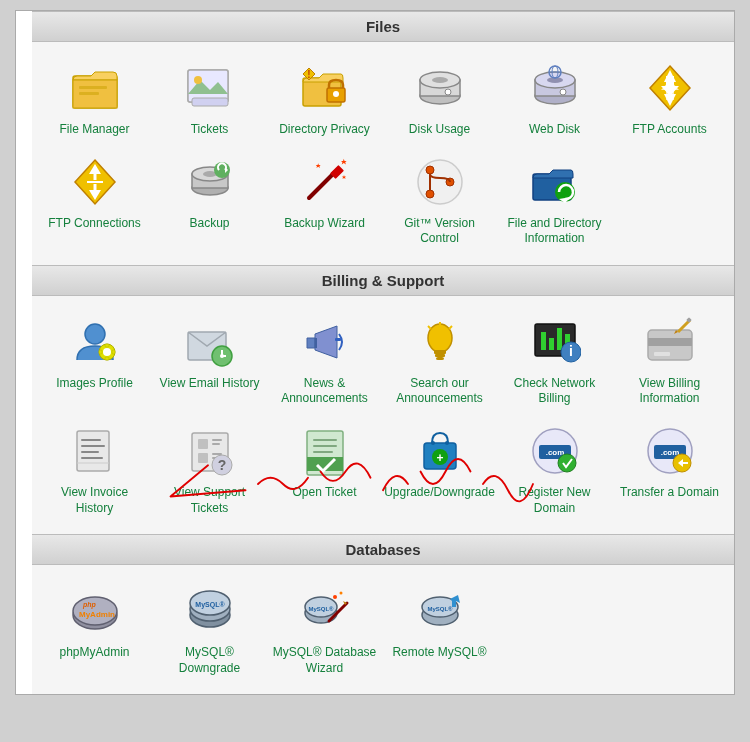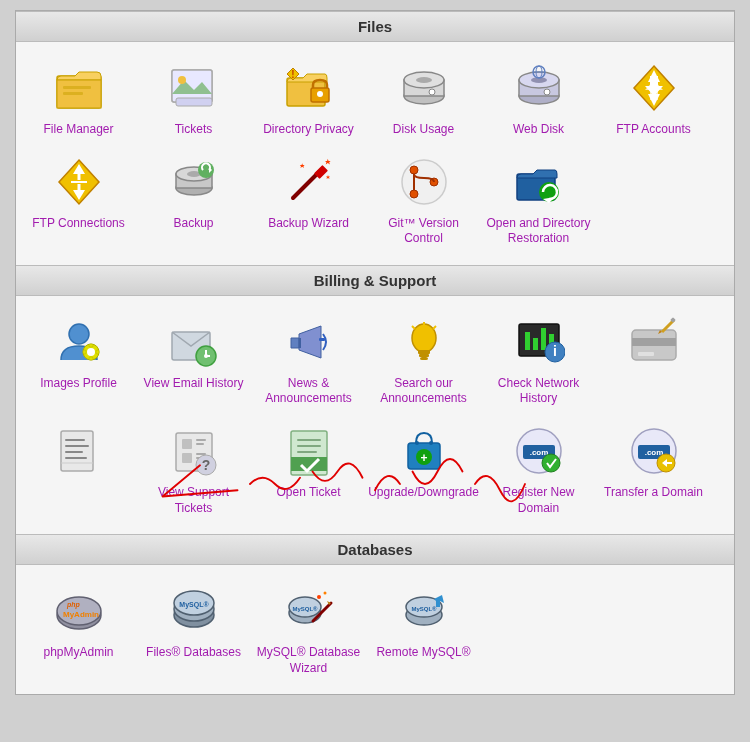--- a/index.html
+++ b/index.html
@@ -12,20 +12,21 @@
       padding: 10px;
       min-height: 742px;
     }
     .main-container {
       width: 720px;
       background: #fff;
       border: 1px solid #aaa;
     }
     .section {
       margin-bottom: 0;
+      margin-left: 16px;
     }
     .section-header {
       background: linear-gradient(to bottom, #e8e8e8, #d0d0d0);
       border-top: 1px solid #bbb;
       border-bottom: 1px solid #bbb;
       text-align: center;
       font-size: 15px;
       font-weight: bold;
       color: #333;
       padding: 6px 0;
@@ -49,21 +50,21 @@
     .icon-img {
       width: 56px;
       height: 56px;
       display: flex;
       align-items: center;
       justify-content: center;
       margin-bottom: 6px;
     }
     .icon-label {
       font-size: 12px;
-      color: #a21caf;
+      color: #15803d;
       line-height: 1.3;
       text-align: center;
     }
     
     svg { display: block; }
 
     .annotation-overlay {
       position: relative;
     }
     .handwriting {
@@ -241,21 +242,21 @@
           <svg width="52" height="52" viewBox="0 0 52 52">
 
             <rect x="4" y="18" width="38" height="26" rx="2" fill="#2060a0" stroke="#104080" stroke-width="1.5"></rect>
             <path d="M4 22 Q4 18 8 18 L20 18 L24 14 L42 14 Q44 14 44 18 L44 22 Z" fill="#3070b0" stroke="#104080" stroke-width="1"></path>
 
             <circle cx="36" cy="36" r="10" fill="#10a010"></circle>
             <path d="M30 36 A7 7 0 1 1 36 43" fill="none" stroke="white" stroke-width="2.5"></path>
             <polygon points="36,47 30,43 42,41" fill="white"></polygon>
           </svg>
         </div>
-        <span class="icon-label">Open and Directory Restoration</span>
+        <span class="icon-label">File and Directory Information</span>
       </div>
 
     </div>
   </div>
 
   <div class="section">
     <div class="section-header">Billing &amp; Support</div>
     <div class="section-body annotation-overlay">
 
       <div class="icon-item">
@@ -332,51 +333,53 @@
 
             <rect x="12" y="16" width="5" height="18" fill="#30d030"></rect>
             <rect x="20" y="22" width="5" height="12" fill="#30d030"></rect>
             <rect x="28" y="12" width="5" height="22" fill="#30d030"></rect>
             <rect x="36" y="18" width="5" height="16" fill="#30d030"></rect>
 
             <circle cx="42" cy="36" r="10" fill="#4080c0" stroke="#2060a0" stroke-width="1"></circle>
             <text x="42" y="40" text-anchor="middle" font-size="14" fill="white" font-weight="bold">i</text>
           </svg>
         </div>
-        <span class="icon-label">Check Network History</span>
+        <span class="icon-label">Check Network Billing</span>
       </div>
 
       <div class="icon-item">
         <div class="icon-img">
           <svg width="52" height="52" viewBox="0 0 52 52">
 
             <rect x="4" y="14" width="44" height="30" rx="4" fill="#c8c8c8" stroke="#aaa" stroke-width="1.5"></rect>
             <rect x="4" y="22" width="44" height="8" fill="#a0a0a0"></rect>
             <rect x="10" y="36" width="16" height="4" rx="1" fill="#e0e0e0"></rect>
 
             <line x1="34" y1="16" x2="46" y2="4" stroke="#d0a020" stroke-width="3"></line>
             <polygon points="34,16 30,18 32,14" fill="#c08010"></polygon>
             <rect x="43" y="2" width="4" height="4" rx="1" fill="#a0a0a0" transform="rotate(45 45 4)"></rect>
           </svg>
         </div>
+        <span class="icon-label">View Billing Information</span>
       </div>
 
       <div class="icon-item">
         <div class="icon-img">
           <svg width="52" height="52" viewBox="0 0 52 52">
 
             <rect x="8" y="6" width="32" height="40" rx="2" fill="#e8e8e8" stroke="#aaa" stroke-width="1.5"></rect>
             <rect x="12" y="14" width="20" height="2" rx="1" fill="#888"></rect>
             <rect x="12" y="20" width="24" height="2" rx="1" fill="#888"></rect>
             <rect x="12" y="26" width="18" height="2" rx="1" fill="#888"></rect>
             <rect x="12" y="32" width="22" height="2" rx="1" fill="#888"></rect>
 
             <line x1="8" y1="38" x2="40" y2="38" stroke="#ccc" stroke-width="1"></line>
           </svg>
         </div>
+        <span class="icon-label">View Invoice History</span>
       </div>
 
       <div class="icon-item">
         <div class="icon-img">
           <svg width="52" height="52" viewBox="0 0 52 52">
 
             <rect x="8" y="8" width="36" height="38" rx="2" fill="#e8e8e8" stroke="#aaa" stroke-width="1.5"></rect>
             <rect x="14" y="14" width="10" height="10" rx="1" fill="#c0c0c0"></rect>
             <rect x="28" y="14" width="10" height="2" rx="1" fill="#aaa"></rect>
             <rect x="28" y="18" width="8" height="2" rx="1" fill="#aaa"></rect>
@@ -488,21 +491,21 @@
 
       <div class="icon-item">
         <div class="icon-img">
           <svg width="52" height="52" viewBox="0 0 52 52">
             <ellipse cx="26" cy="30" rx="20" ry="12" fill="#8090a0" stroke="#506070" stroke-width="1.5"></ellipse>
             <ellipse cx="26" cy="24" rx="20" ry="12" fill="#a0b0c0" stroke="#506070" stroke-width="1.5"></ellipse>
             <ellipse cx="26" cy="18" rx="20" ry="12" fill="#c0d0e0" stroke="#506070" stroke-width="1.5"></ellipse>
             <text x="26" y="22" text-anchor="middle" font-size="7" fill="#2060a0" font-weight="bold">MySQL®</text>
           </svg>
         </div>
-        <span class="icon-label">Files® Databases</span>
+        <span class="icon-label">MySQL® Downgrade</span>
       </div>
 
       <div class="icon-item">
         <div class="icon-img">
           <svg width="52" height="52" viewBox="0 0 52 52">
             <ellipse cx="22" cy="28" rx="16" ry="10" fill="#a0b0c0" stroke="#506070" stroke-width="1.5"></ellipse>
             <ellipse cx="22" cy="22" rx="16" ry="10" fill="#c0d0e0" stroke="#506070" stroke-width="1.5"></ellipse>
             <text x="22" y="26" text-anchor="middle" font-size="6" fill="#2060a0" font-weight="bold">MySQL®</text>
 
             <line x1="30" y1="36" x2="48" y2="18" stroke="#800000" stroke-width="3" stroke-linecap="round"></line>

